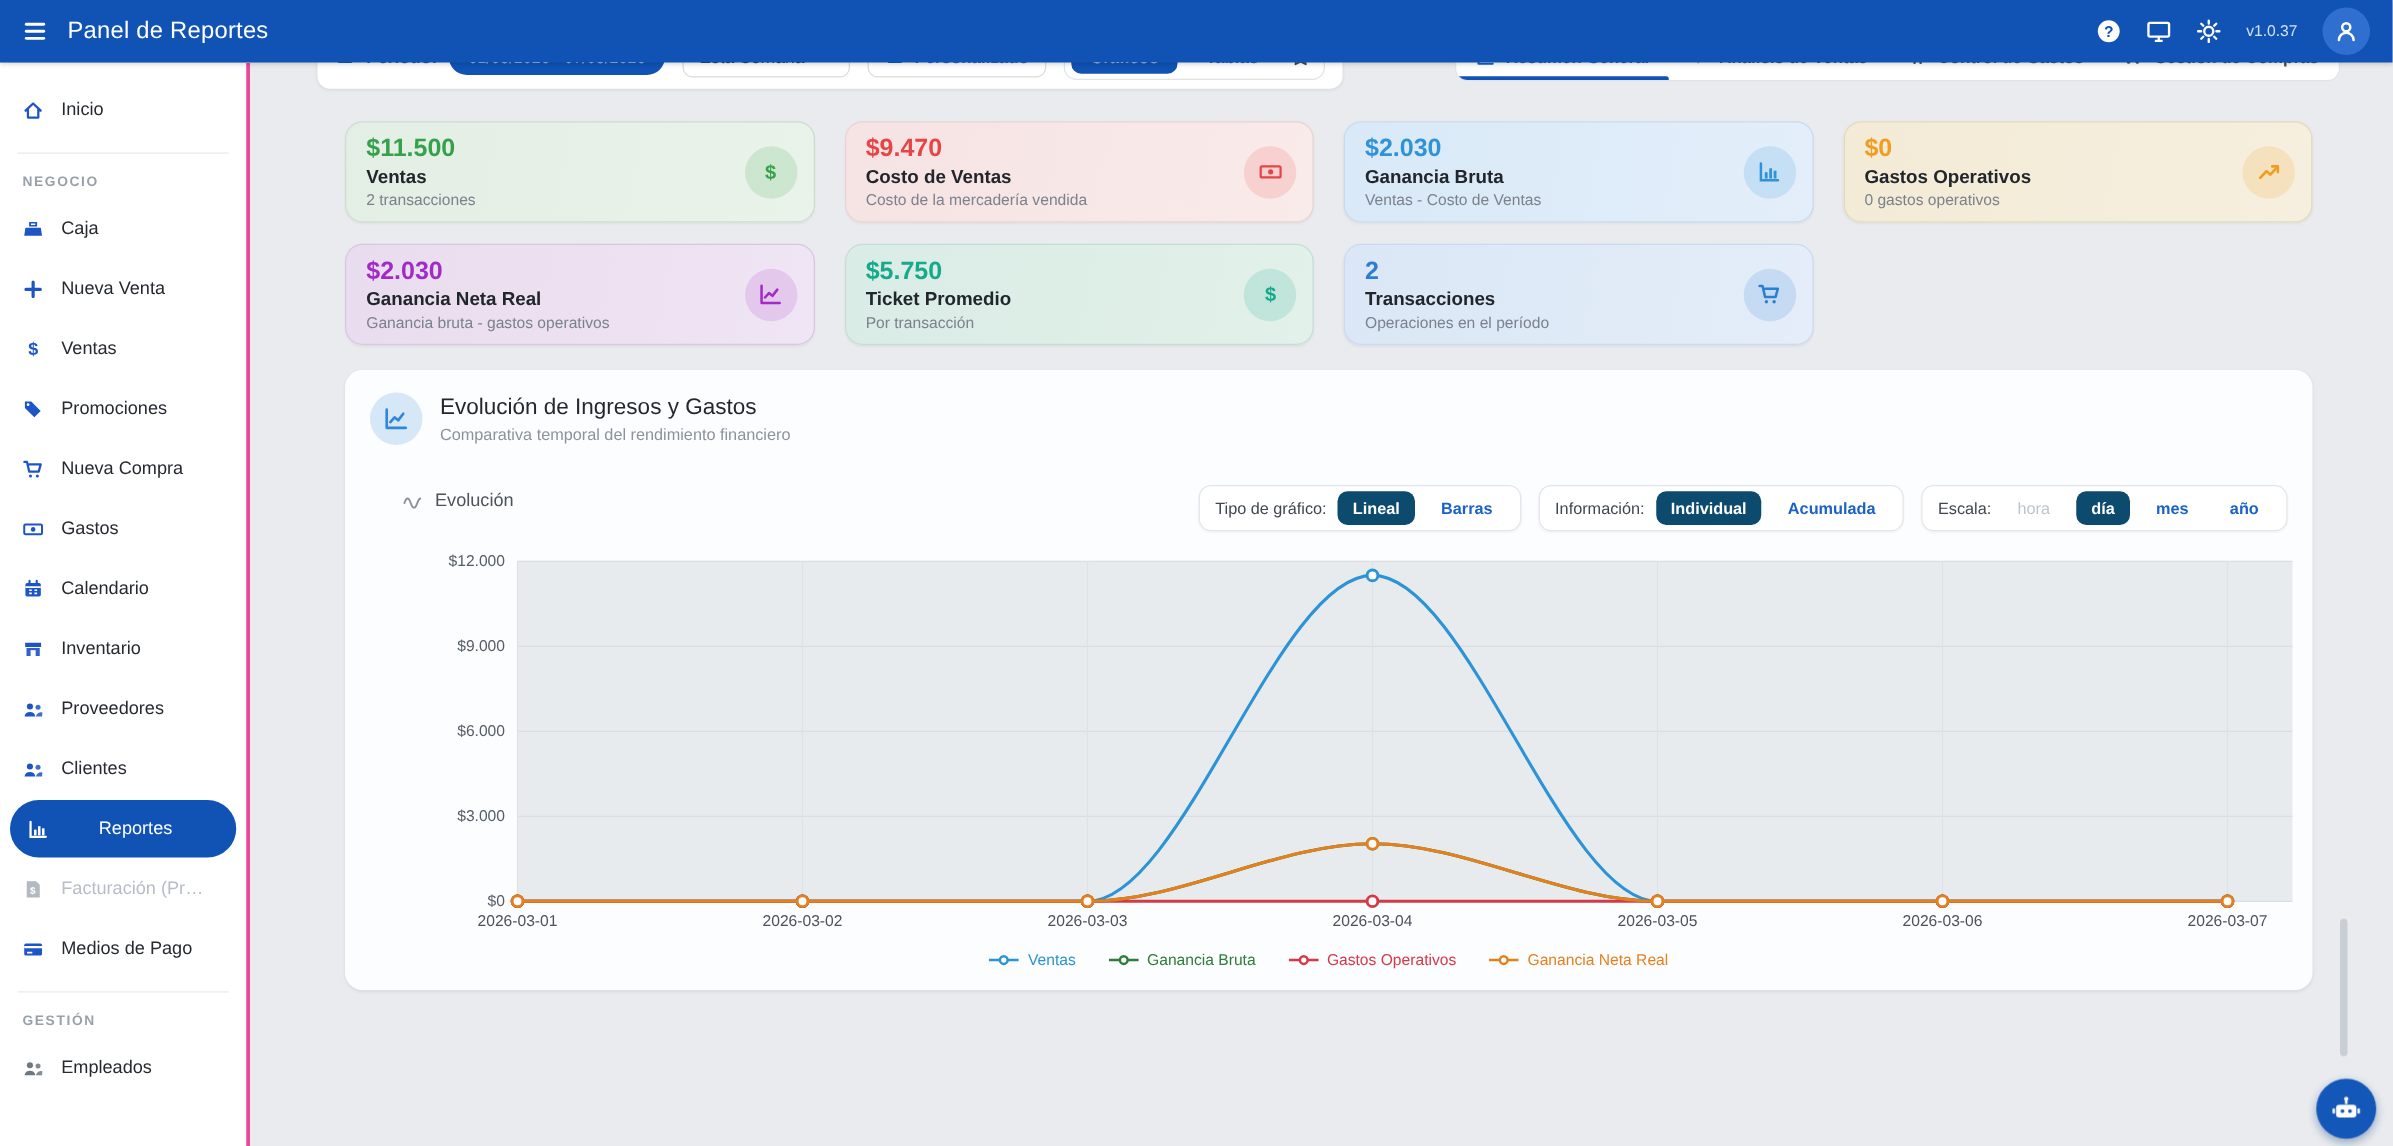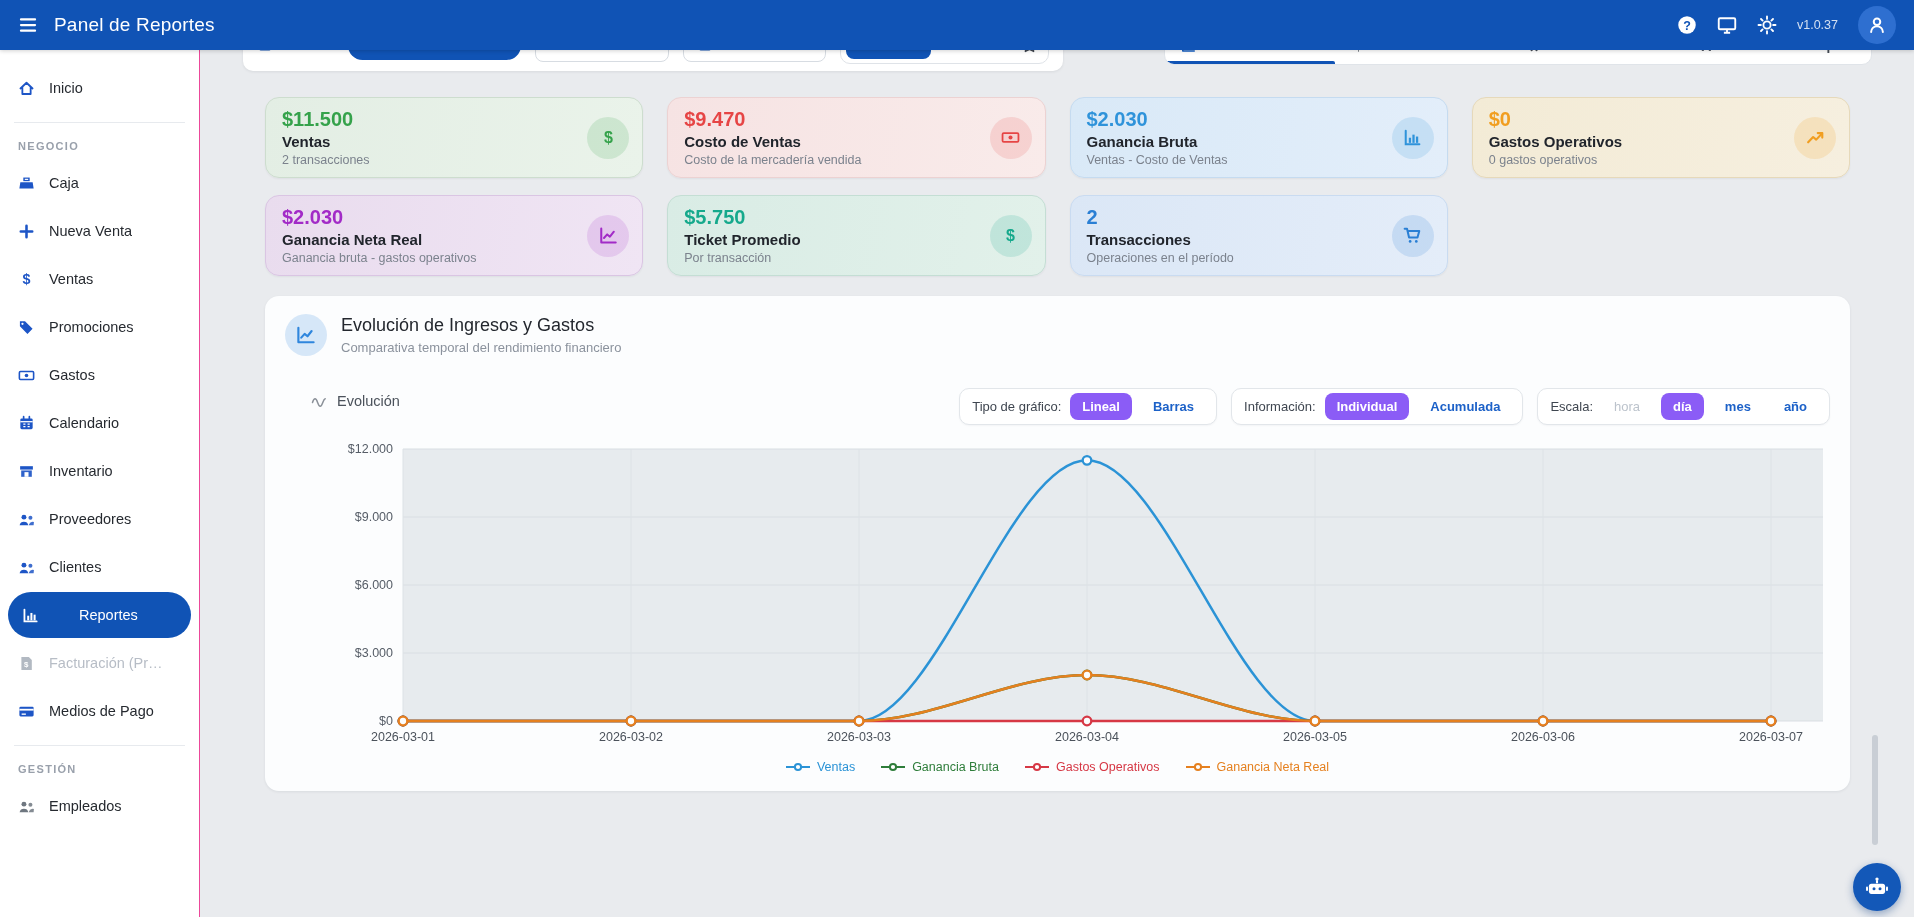--- a/index.html
+++ b/index.html
@@ -15,37 +15,37 @@
   .nav-right { display:flex; align-items:center; gap:20px; }
   .nav-icn { width:20px; height:20px; display:flex; align-items:center; justify-content:center; cursor:pointer; }
   .nav-icn svg { width:20px; height:20px; }
   .nav-version { font-size:12.5px; color:rgba(255,255,255,.82); }
   .avatar-btn { width:38px; height:38px; border-radius:50%; background:#2e6fd0; display:flex;
     align-items:center; justify-content:center; cursor:pointer; }
   .avatar-btn svg { width:20px; height:20px; }
 
   
   .sidebar { position:fixed; top:50px; left:0; bottom:0; width:200px; background:#fff;
-    border-right:1px solid #ec4899; padding-top:14px; overflow:hidden; z-index:40; }
+    border-right:3px solid #ec4899; padding-top:14px; overflow:hidden; z-index:40; }
   .side-item { display:flex; align-items:center; gap:13px; height:48px; padding:0 18px;
     font-size:14.5px; color:#262a30; cursor:pointer; white-space:nowrap; }
   .side-item .icn { width:18px; height:17px; display:flex; align-items:center; color:#1d55c6; flex:none; }
   .side-item .icn svg { width:17px; height:17px; }
   .side-item .lbl { overflow:hidden; text-overflow:ellipsis; }
   .side-item.active { background:#1053b5; color:#fff; margin:1px 8px; height:46px;
     border-radius:24px; padding:0 14px; font-weight:500;gap:39px; }
   .side-item.active .icn { color:#fff; }
   .side-item.disabled { color:#b7bdc6; }
   .side-item.disabled .icn { color:#b2b9c2; }
   .side-item.muted .icn { color:#6f7780; }
   .section-label { padding:15px 18px 7px; font-size:11px; letter-spacing:1.3px; color:#99a0ab; font-weight:700; }
   .side-divider { height:1px; background:#e7eaee; margin:10px 14px 2px; }
 
   
-  .content { margin-left:200px; padding:19px 42px 0 43px; height:calc(100% - 50px); overflow:hidden; }
+  .content { margin-left:200px; padding:19px 42px 0 54px; height:calc(100% - 50px); overflow:hidden; }
   .toolbar-row { display:flex; align-items:center; justify-content:space-between; }
   .tool-card { background:#fff; border-radius:10px; padding:8px 14px; display:flex; align-items:center;
     gap:14px; box-shadow:0 1px 3px rgba(16,24,40,.08); height:52px; }
   .period-group { display:flex; align-items:center; gap:9px; }
   .period-label { color:#1053b5; font-weight:700; font-size:14px; }
   .cal-icn { color:#1053b5; display:flex; } .cal-icn svg { width:16px; height:16px; }
   .period-pill { background:#1053b5; color:#fff; font-size:13px; font-weight:500;
     padding:7px 16px; border-radius:999px; cursor:pointer; }
   .select-box { border:1px solid #d7dce2; border-radius:8px; padding:8px 12px; display:flex; gap:10px;
     align-items:center; font-size:14px; font-weight:500; color:#262b33; background:#fff; cursor:pointer; }
@@ -94,21 +94,21 @@
   .chart-sub { font-size:13px; color:#8b929d; margin-top:4px; }
   .chart-ctrl-row { margin-top:20px; display:flex; align-items:center; justify-content:space-between; }
   .mini-label { display:flex; gap:9px; align-items:center; font-size:14.5px; color:#4b525b; padding-left:26px; }
   .mini-label .icn { color:#8b9199; display:flex; } .mini-label .icn svg { width:17px; height:13px; }
   .ctrl-groups { display:flex; gap:14px; }
   .ctrl-box { background:#fff; border:1px solid #e2e6ea; border-radius:10px; padding:4px 10px 4px 12px;
     display:flex; align-items:center; gap:9px; box-shadow:0 1px 2px rgba(16,24,40,.04);margin-top:12px; }
   .ctrl-label { font-size:13px; color:#3f4650; white-space:nowrap; }
   .ctrl-opt { font-size:13px; font-weight:700; color:#1c61c8; padding:6px 12px; border-radius:8px;
     background:none; border:none; cursor:pointer; font-family:inherit; }
-  .ctrl-opt.active { background:#8b5cf6; color:#fff; }
+  .ctrl-opt.active { background:#0c4a6e; color:#fff; }
   .ctrl-opt.disabled { color:#bcc3cc; font-weight:500; }
   .chart-wrap { margin-top:14px; }
   svg text { font-family:"Liberation Sans", sans-serif; }
   .legend { display:flex; justify-content:center; gap:26px; margin-top:2px; height:24px; align-items:center; }
   .legend-item { display:flex; align-items:center; gap:7px; font-size:12.5px; font-weight:500; cursor:pointer; }
 
   
   .fab { position:fixed; right:13px; bottom:6px; width:48px; height:48px; border-radius:50%;
     background:#1358b8; border:none; display:flex; align-items:center; justify-content:center;
     box-shadow:0 3px 8px rgba(13,60,130,.4); cursor:pointer; z-index:60; }
@@ -199,20 +199,30 @@
       <span class="lbl">Ventas</span>
     </div>
     <div class="side-item">
       <span class="icn">
         <svg viewBox="0 0 16 16" fill="currentColor">
           <path d="M1.8 6.9V2.1h4.8l7.1 7.1-4.8 4.8-7.1-7.1z"></path>
           <circle cx="4.2" cy="4.5" r="1.05" fill="#fff"></circle>
         </svg>
       </span>
       <span class="lbl">Promociones</span>
+    </div>
+    <div class="side-item">
+      <span class="icn">
+        <svg viewBox="0 0 16 16" fill="none" stroke="currentColor" stroke-width="1.7" stroke-linecap="round" stroke-linejoin="round">
+          <path d="M1.4 2.4h2l1.7 7.3h7.1l1.5-5.5H5"></path>
+          <circle cx="6" cy="13" r="1.15" fill="currentColor" stroke="none"></circle>
+          <circle cx="11.2" cy="13" r="1.15" fill="currentColor" stroke="none"></circle>
+        </svg>
+      </span>
+      <span class="lbl">Nueva Compra</span>
     </div>
     <div class="side-item">
       <span class="icn">
         <svg viewBox="0 0 16 16" fill="none" stroke="currentColor" stroke-width="1.5">
           <rect x="1.3" y="4.3" width="13.4" height="7.4" rx="1"></rect>
           <circle cx="8" cy="8" r="1.7" fill="currentColor" stroke="none"></circle>
         </svg>
       </span>
       <span class="lbl">Gastos</span>
     </div>

